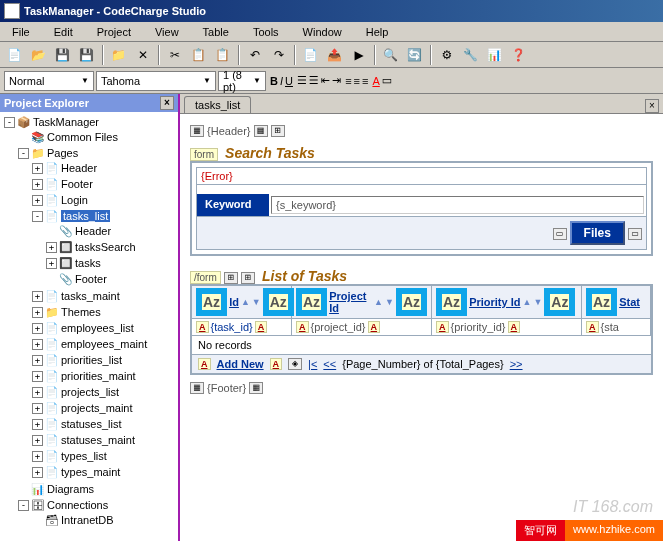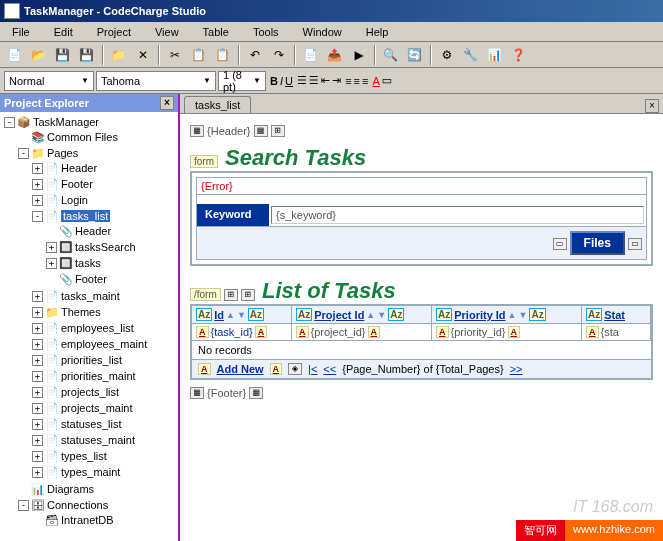--- a/index.html
+++ b/index.html
@@ -29,33 +29,33 @@
 .tree .sel { background: #316ac5; color: #fff; padding: 0 2px; }
 .content { flex: 1; background: #d4d0c8; display: flex; flex-direction: column; }
 .tab-bar { background: #d4d0c8; height: 20px; display: flex; align-items: flex-end; padding: 0 4px; border-bottom: 1px solid #808080; justify-content: space-between; }
 .tab { background: #d4d0c8; border: 1px solid #808080; border-bottom: none; padding: 2px 10px; font-size: 11px; border-radius: 3px 3px 0 0; }
 .canvas { flex: 1; background: #fff; padding: 10px; overflow: auto; position: relative; }
 .tag { background: #ffffcc; border: 1px solid #999; padding: 0 3px; font-size: 10px; color: #555; display: inline-block; }
 .tag-yellow { background: #ffffcc; border: 1px solid #cc9; }
 .hdr-line { margin-bottom: 8px; }
 .hdr-line span { vertical-align: middle; }
 .form-box { border: 2px solid #9ab; margin-bottom: 12px; }
-.form-title { color: #15803d; font-size: 22px; font-weight: bold; font-style: italic; padding: 0 4px; }
+.form-title { color: #a16207; font-size: 14px; font-weight: bold; font-style: italic; padding: 0 4px; }
 .form-inner { border: 1px solid #9ab; margin: 4px; }
 .err-row { background: #fff; color: #cc0000; padding: 2px 4px; border-bottom: 1px solid #9ab; }
 .kw-row { display: flex; border-bottom: 1px solid #9ab; margin-top: 9px; }
 .kw-label { background: #003399; color: #fff; font-weight: bold; padding: 4px 8px; width: 72px; }
 .kw-input { flex: 1; background: #fff; border: 1px inset #ccc; margin: 2px; padding: 2px 4px; color: #555; }
 .search-row { text-align: right; padding: 4px; background: #ecf0f8; }
 .search-btn { background: #003399; color: #fff; border: 2px outset #6688cc; padding: 3px 12px; font-weight: bold; cursor: pointer; font-size: 12px; }
 .grid { border: 2px solid #9ab; }
 .grid-header { display: flex; background: #ecf0f8; border-bottom: 1px solid #9ab; }
 .grid-header .cell { border-right: 1px solid #9ab; padding: 2px 4px; display: flex; align-items: center; gap: 2px; color: #003399; font-weight: bold; }
 .grid-header .cell .u { text-decoration: underline; }
-.grid-header .az { background: #ffffcc; border: 1px solid #0ea5e9; font-size: 10px; padding: 0 1px; color: #555; }
+.grid-header .az { background: #ffffcc; border: 6px solid #0ea5e9; font-size: 14px; padding: 0 1px; color: #555; }
 .grid-header .sort { color: #6688cc; font-size: 9px; }
 .grid-row { display: flex; border-bottom: 1px solid #9ab; background: #fff; }
 .grid-row .cell { border-right: 1px solid #9ab; padding: 2px 4px; display: flex; align-items: center; gap: 2px; }
 .norec { padding: 3px 6px; background: #fff; border-bottom: 1px solid #9ab; }
 .grid-footer { display: flex; align-items: center; gap: 6px; padding: 3px 6px; background: #ecf0f8; }
 .grid-footer .u { text-decoration: underline; color: #003399; }
 .placeholder { color: #555; }
 .A-ico { background: #ffffcc; border: 1px solid #cc9; font-size: 9px; padding: 0 2px; color: #a00; font-weight: bold; text-decoration: underline; }
 .watermark { position: absolute; bottom: 25px; right: 10px; color: #ccc; font-style: italic; font-size: 16px; }
 .badges { position: absolute; bottom: 0; right: 0; display: flex; }

